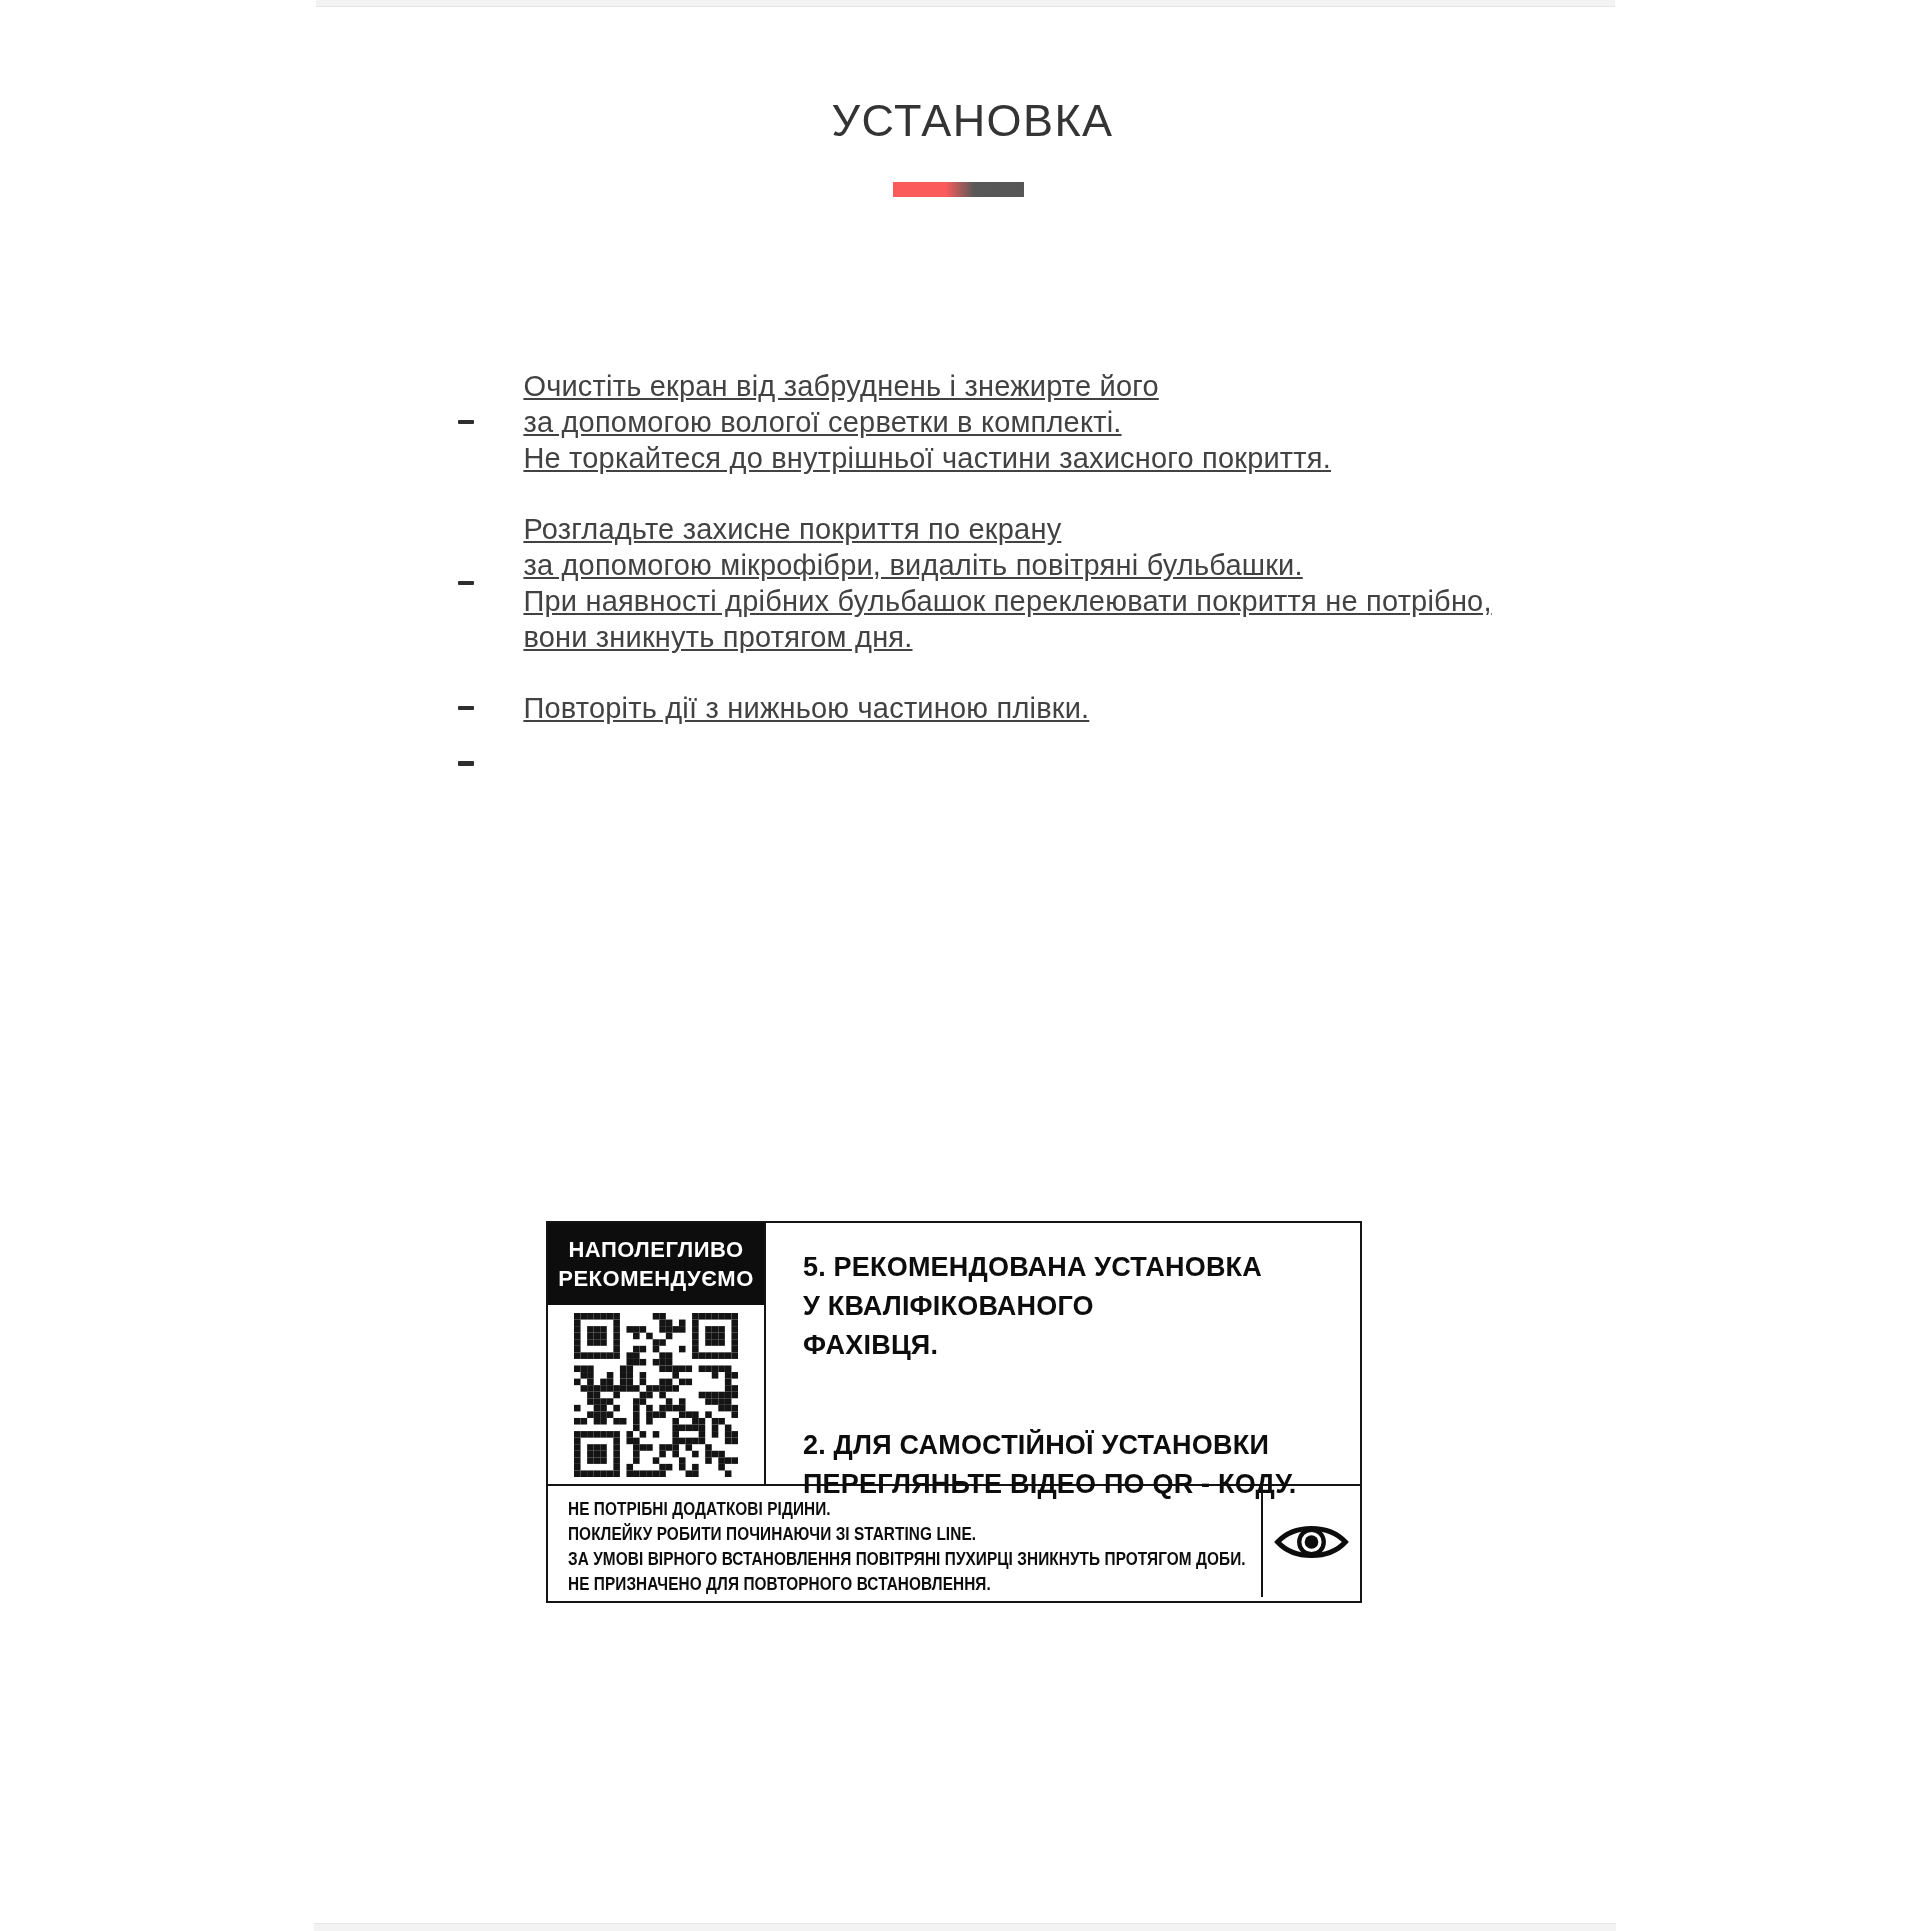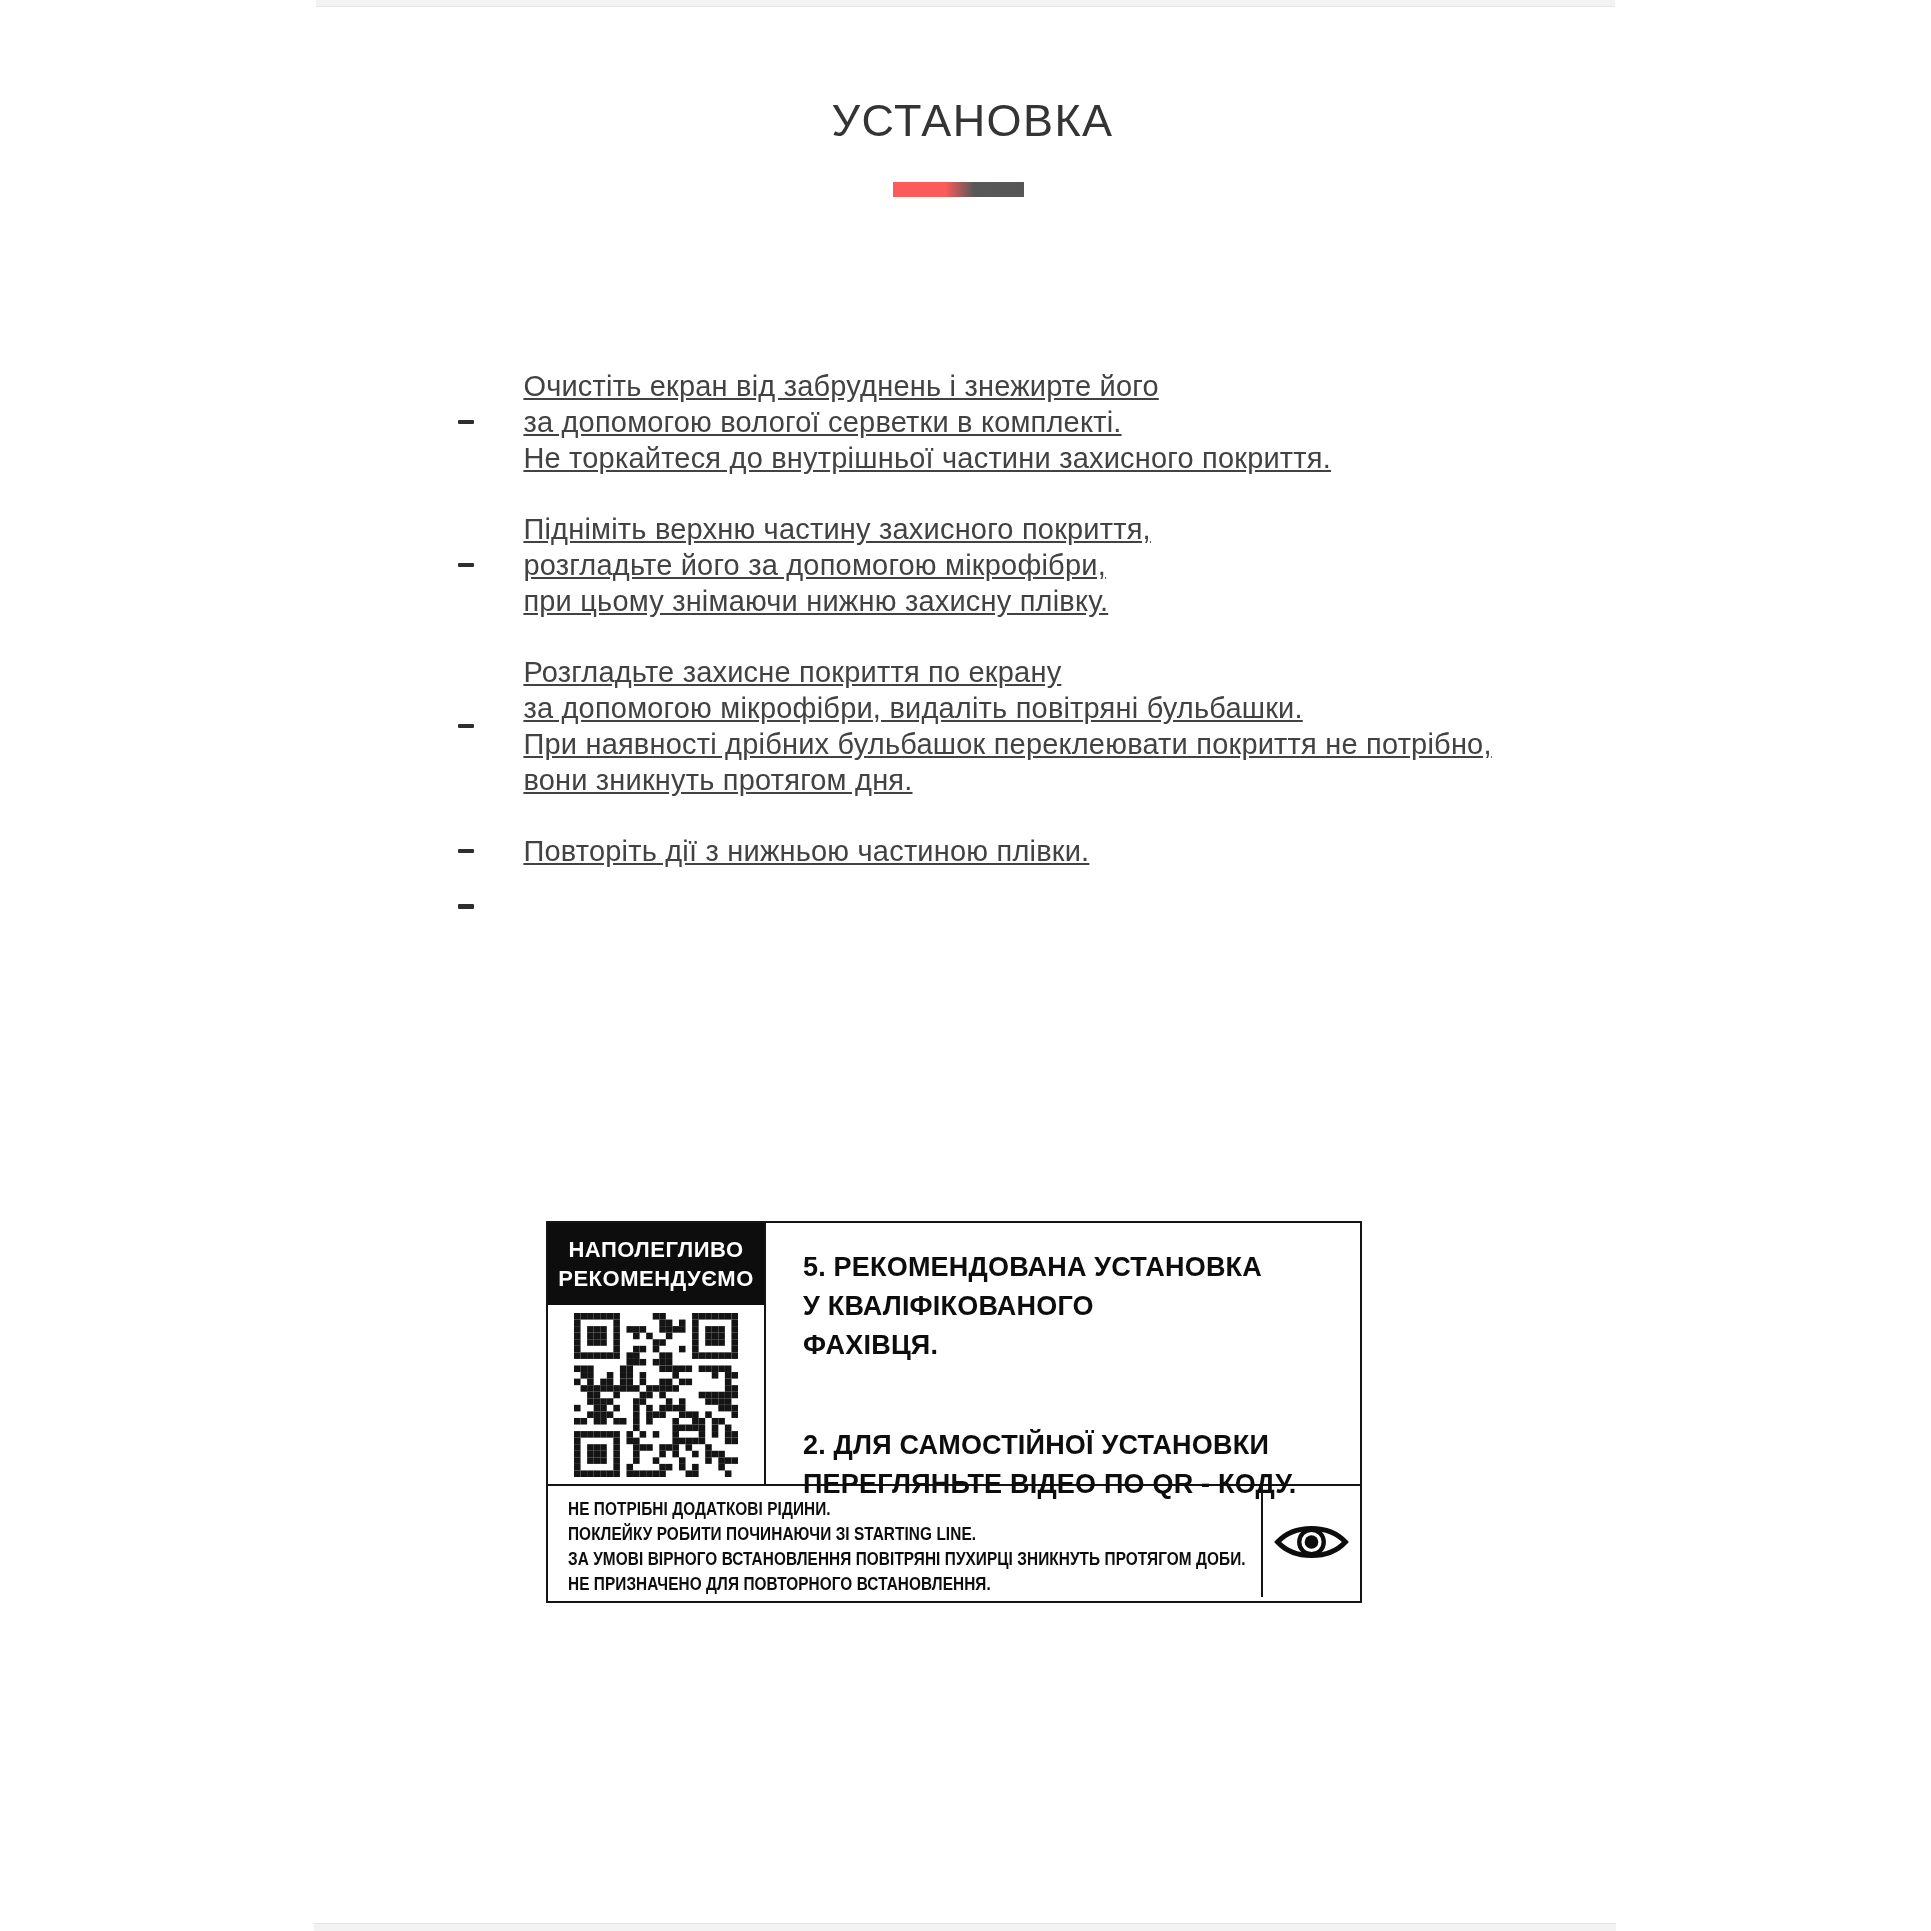--- a/index.html
+++ b/index.html
@@ -61,26 +61,20 @@
 
 <h1 class="page-title">УСТАНОВКА</h1>
 <div class="title-divider"></div>
 
 <div class="instructions">
   <div class="bullet-item">
     <span class="bullet-dash"></span>
     <p class="bullet-text">Очистіть екран від забруднень і знежирте його
 за допомогою вологої серветки в комплекті.
 Не торкайтеся до внутрішньої частини захисного покриття.</p>
-  </div>
-  <div class="bullet-item">
-    <span class="bullet-dash"></span>
-    <p class="bullet-text">Підніміть верхню частину захисного покриття,
-розгладьте його за допомогою мікрофібри,
-при цьому знімаючи нижню захисну плівку.</p>
   </div>
   <div class="bullet-item">
     <span class="bullet-dash"></span>
     <p class="bullet-text">Розгладьте захисне покриття по екрану
 за допомогою мікрофібри, видаліть повітряні бульбашки.
 При наявності дрібних бульбашок переклеювати покриття не потрібно,
 вони зникнуть протягом дня.</p>
   </div>
   <div class="bullet-item">
     <span class="bullet-dash"></span>

